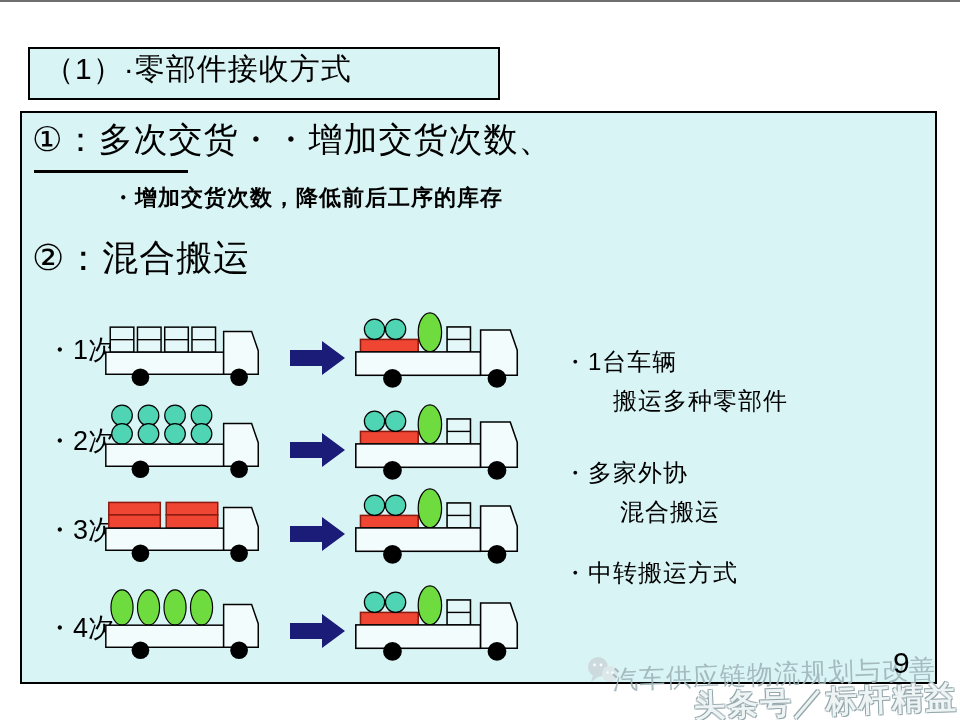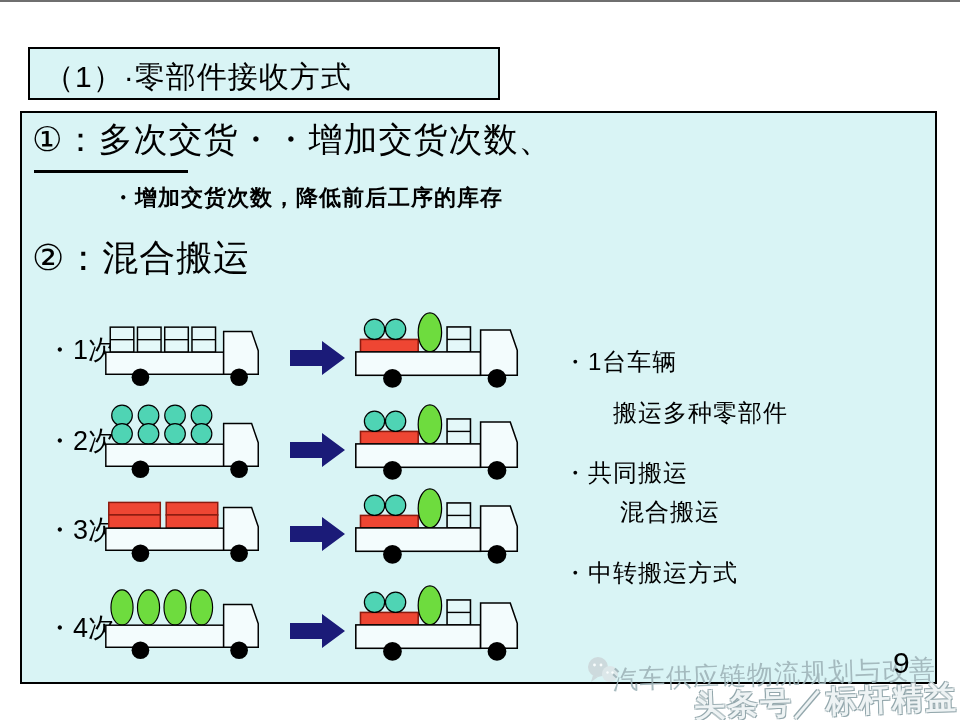--- a/index.html
+++ b/index.html
@@ -4,42 +4,42 @@
 <style>
   html,body{margin:0;padding:0;background:#ffffff;}
   .slide{
     position:relative;width:960px;height:720px;background:#ffffff;overflow:hidden;
     font-family:"Liberation Sans","DejaVu Sans",sans-serif;color:#000;
   }
   .topline{position:absolute;left:0;top:0;width:960px;height:2px;background:#6f6f6f;}
   .title-box{
     position:absolute;left:28px;top:47px;width:454px;height:49px;
     background:#d9f4f5;border:2px solid #000;
-    display:flex;align-items:flex-end;padding-left:14px;
+    display:flex;align-items:flex-start;padding-left:14px;
     font-size:30px;letter-spacing:1px;white-space:nowrap;font-weight:500;
   }
   .main-box{
     position:absolute;left:20px;top:111px;width:913px;height:569px;
     background:#d9f4f5;border:2px solid #000;
   }
   .h1{position:absolute;left:10px;top:4px;font-size:34px;letter-spacing:1px;white-space:nowrap;font-weight:500;}
   .h1-underline{position:absolute;left:12px;top:57px;width:154px;height:3px;background:#000;}
   .h2{position:absolute;left:90px;top:70px;font-size:22px;letter-spacing:1px;white-space:nowrap;font-weight:700;}
   .h3{position:absolute;left:10px;top:121px;font-size:36px;letter-spacing:1px;white-space:nowrap;font-weight:500;}
   .row-label{position:absolute;left:24px;font-size:27px;white-space:nowrap;}
   .lbl1{top:219px}.lbl2{top:310px}.lbl3{top:399px}.lbl4{top:497px}
   .truck{position:absolute;display:block;}
   .truck.left{left:76px;width:185px;height:81px;}
   .truck.right{left:326px;width:195px;height:86px;}
   .t1{top:195px}.t2{top:287px}.t3{top:371px}.t4{top:468px}
   .r1{top:192px}.r2{top:284px}.r3{top:368px}.r4{top:465px}
   .arrow{position:absolute;left:268px;width:56px;height:36px;display:block;}
   .a1{top:227px}.a2{top:319px}.a3{top:403px}.a4{top:500px}
   .bullet{position:absolute;font-size:24px;white-space:nowrap;letter-spacing:1px;}
-  .b1a{left:541px;top:233px}.b1b{left:591px;top:284px}
+  .b1a{left:541px;top:233px}.b1b{left:591px;top:272px}
   .b2a{left:541px;top:344px}.b2b{left:598px;top:383px}
   .b3a{left:541px;top:444px}
   .pagenum{position:absolute;left:871px;top:533px;font-size:30px;z-index:6;}
   .wm{position:absolute;z-index:5;transform:rotate(-2deg);white-space:nowrap;}
   .wm1{left:612px;top:657px;font-size:26px;color:#9fb4b9;opacity:.9;letter-spacing:1px;}
   .wm2{
     left:694px;top:681px;font-size:31px;font-weight:bold;letter-spacing:2px;
     color:#eef3f4;text-shadow:1px 1px 0 #93a7ac,-1px -1px 0 #93a7ac,1px -1px 0 #b9c6c9,-1px 1px 0 #b9c6c9;
   }
   .wm-icon{position:absolute;left:585px;top:656px;z-index:5;opacity:.85;}
@@ -171,21 +171,21 @@
         <rect x="127" y="28" width="30" height="32" fill="#e4f8f9" stroke="#000" stroke-width="2"></rect>
         <line x1="127" y1="44" x2="157" y2="44" stroke="#000" stroke-width="1.8"></line>
         <rect x="10" y="60" width="160" height="30" fill="#f3fcfd" stroke="#000" stroke-width="2"></rect>
         <polygon points="170,32 208,32 217,58 217,90 170,90" fill="#f3fcfd" stroke="#000" stroke-width="2"></polygon>
         <circle cx="57" cy="94" r="12" fill="#000"></circle>
         <circle cx="191" cy="94" r="12" fill="#000"></circle>
       </svg>
 
     <div class="bullet b1a">・1台车辆</div>
     <div class="bullet b1b">搬运多种零部件</div>
-    <div class="bullet b2a">・共同搬运</div>
+    <div class="bullet b2a">・多家外协</div>
     <div class="bullet b2b">混合搬运</div>
     <div class="bullet b3a">・中转搬运方式</div>
 
     <div class="pagenum">9</div>
   </div>
 
   <svg class="wm-icon" width="34" height="30" viewBox="0 0 34 30">
     <circle cx="13" cy="11" r="10" fill="#ccd6d9"></circle>
     <circle cx="25" cy="18" r="8" fill="#dde5e7"></circle>
     <circle cx="9.5" cy="9" r="1.4" fill="#ffffff"></circle>

